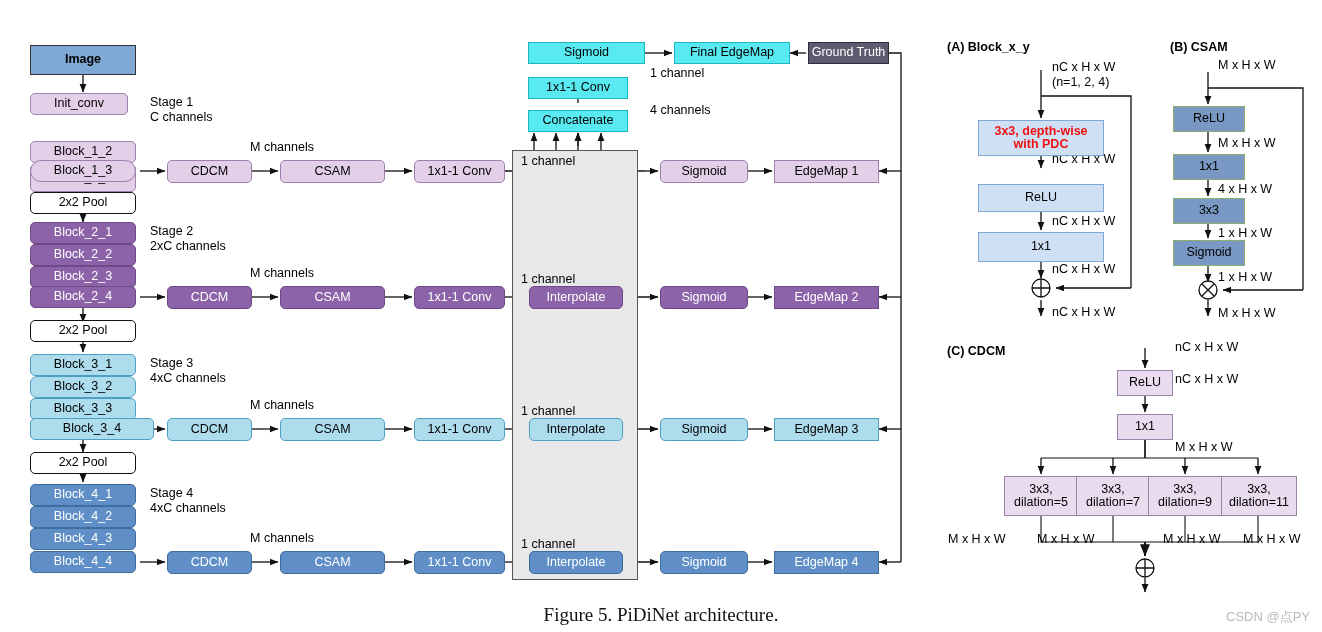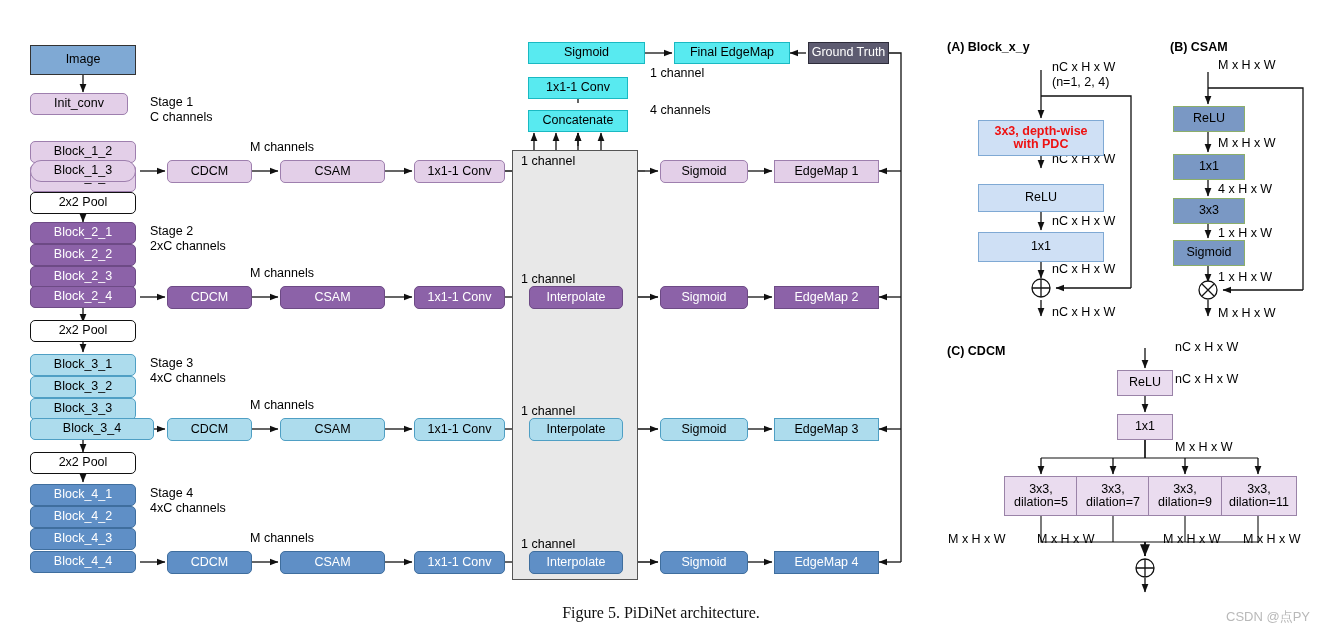--- a/index.html
+++ b/index.html
@@ -30,21 +30,21 @@
   .c-lilac   {background:#eadcef;border-color:#9a83a8;}
   .c-panel   {background:#e8e8e8;border:1px solid #555;}
 
   .red{color:#ee1111;font-weight:bold;}
 
   
   .lbl{position:absolute;font-size:12.5px;color:#000;line-height:1.18;white-space:pre;}
   .hdr{position:absolute;font-size:12.5px;font-weight:bold;color:#000;white-space:pre;}
 
   .caption{position:absolute;left:0;top:604px;width:1322px;text-align:center;
-           font-family:"Liberation Serif","DejaVu Serif",serif;font-size:16px;color:#111;}
+           font-family:"Liberation Serif","DejaVu Serif",serif;font-size:19px;color:#111;}
   .watermark{position:absolute;right:12px;top:608px;font-size:13px;color:#b9b9b9;}
 </style>
 </head>
 <body>
 
 <div id="stage">
 
   <svg class="wires" viewBox="0 0 1322 632">
     <defs>
       <marker id="ah" markerWidth="7" markerHeight="7" refX="6.2" refY="3" orient="auto">
@@ -170,36 +170,36 @@
     </g>
     <circle cx="1145" cy="568" r="9" fill="#fff" stroke="#111" stroke-width="1.3"></circle>
     <path d="M1136,568 H1154 M1145,559 V577" stroke="#111" stroke-width="1.3"></path>
     <g stroke="#111" stroke-width="1.3" fill="none" marker-end="url(#ah)">
       <path d="M1145,578 V592"></path>
     </g>
   </svg>
 
   <div class="box c-panel sq" style="left:512px;top:150px;width:126px;height:430px;z-index:1;"></div>
 
-  <div class="box c-image sq" style="left:30px;top:45px;width:106px;height:30px;z-index:3;">Image</div>
+  <div class="box c-image sq" style="left:30px;top:45px;width:106px;height:30px;z-index:3;font-weight:bold;">Image</div>
 
   <div class="box c-s1 rnd" style="left:30px;top:93px;width:98px;height:22px;z-index:3;">Init_conv</div>
   <div class="box c-s1 rnd" style="left:30px;top:117px;width:106px;height:28px;z-index:3;margin-top:47px;">Block_1_1</div>
   <div class="box c-s1 rnd" style="left:30px;top:141px;width:106px;height:22px;z-index:3;">Block_1_2</div>
   <div class="box c-s1 rnd" style="left:30px;top:160px;width:106px;height:22px;z-index:3;border-radius:11px;">Block_1_3</div>
   <div class="box c-pool rnd" style="left:30px;top:192px;width:106px;height:22px;z-index:3;">2x2 Pool</div>
 
   <div class="box c-s2 rnd" style="left:30px;top:222px;width:106px;height:22px;z-index:3;">Block_2_1</div>
   <div class="box c-s2 rnd" style="left:30px;top:244px;width:106px;height:22px;z-index:3;">Block_2_2</div>
   <div class="box c-s2 rnd" style="left:30px;top:266px;width:106px;height:22px;z-index:3;">Block_2_3</div>
   <div class="box c-s2 rnd" style="left:30px;top:286px;width:106px;height:22px;z-index:3;">Block_2_4</div>
   <div class="box c-pool rnd" style="left:30px;top:320px;width:106px;height:22px;z-index:3;">2x2 Pool</div>
 
   <div class="box c-s3 rnd" style="left:30px;top:354px;width:106px;height:22px;z-index:3;">Block_3_1</div>
-  <div class="box c-s3 rnd" style="left:30px;top:376px;width:106px;height:22px;z-index:3;">Block_3_2</div>
+  <div class="box c-s3 rnd" style="left:30px;top:376px;width:106px;height:22px;z-index:3;border-radius:7px;">Block_3_2</div>
   <div class="box c-s3 rnd" style="left:30px;top:398px;width:106px;height:22px;z-index:3;">Block_3_3</div>
   <div class="box c-s3 rnd" style="left:30px;top:418px;width:124px;height:22px;z-index:3;">Block_3_4</div>
   <div class="box c-pool rnd" style="left:30px;top:452px;width:106px;height:22px;z-index:3;">2x2 Pool</div>
 
   <div class="box c-s4 rnd" style="left:30px;top:484px;width:106px;height:22px;z-index:3;">Block_4_1</div>
   <div class="box c-s4 rnd" style="left:30px;top:506px;width:106px;height:22px;z-index:3;">Block_4_2</div>
   <div class="box c-s4 rnd" style="left:30px;top:528px;width:106px;height:22px;z-index:3;">Block_4_3</div>
   <div class="box c-s4 rnd" style="left:30px;top:551px;width:106px;height:22px;z-index:3;">Block_4_4</div>
 
   <div class="lbl" style="left:150px;top:95px;">Stage 1</div>

